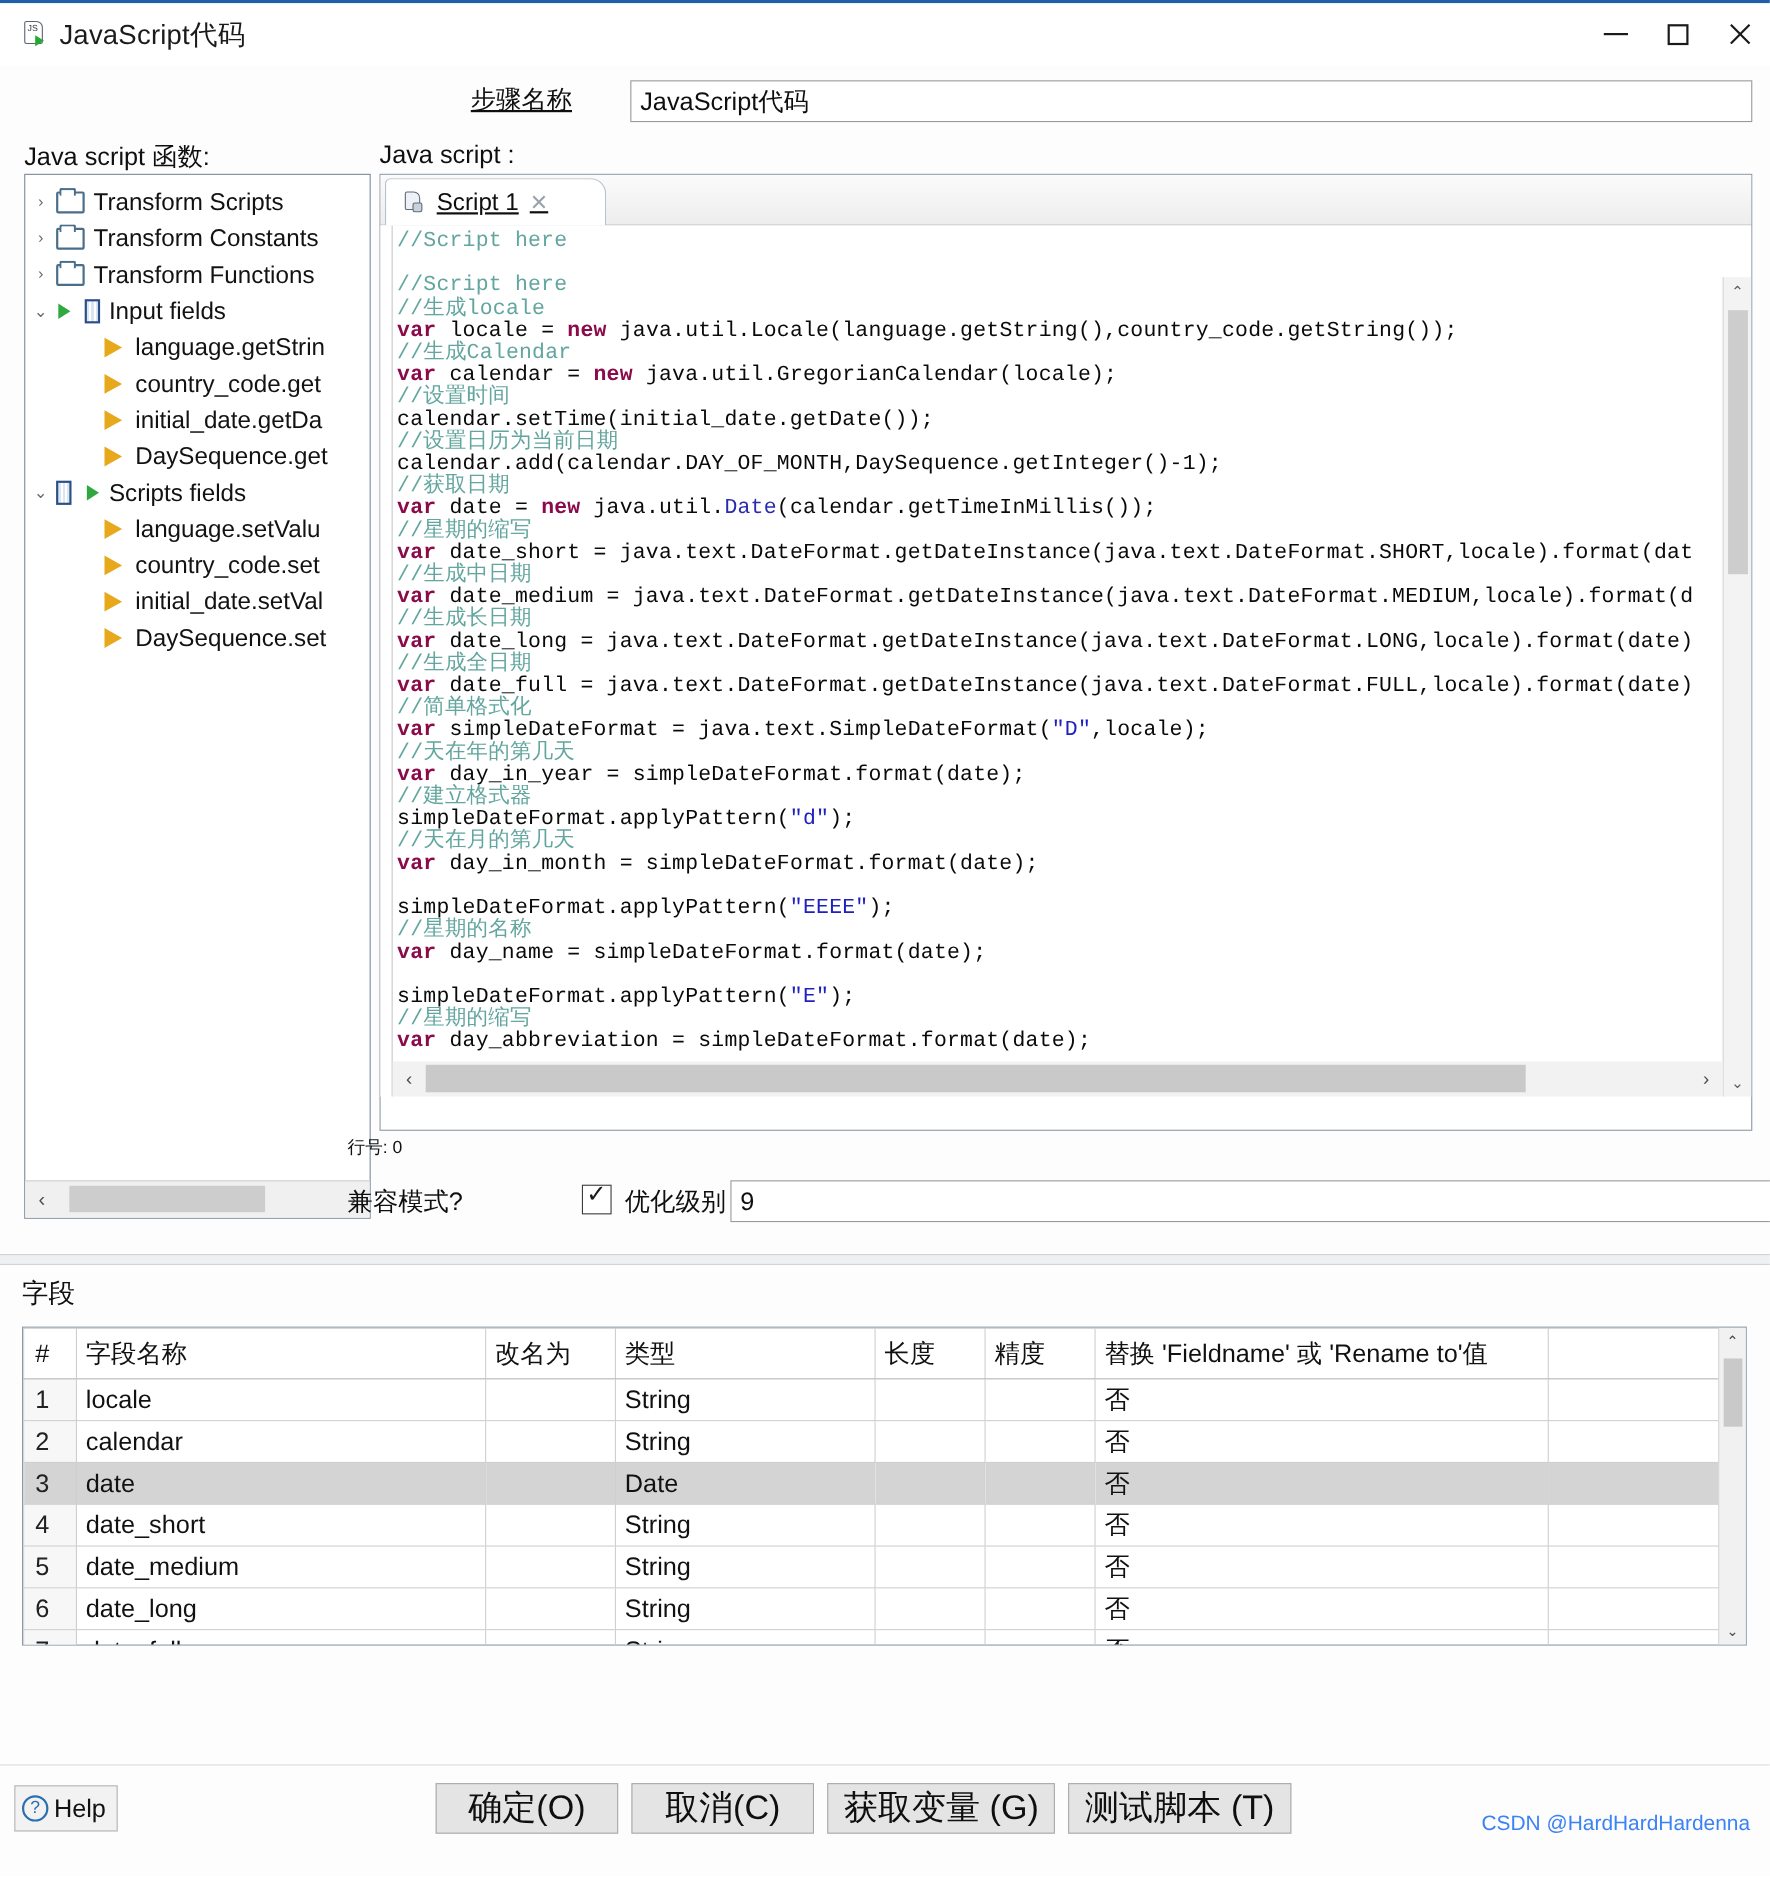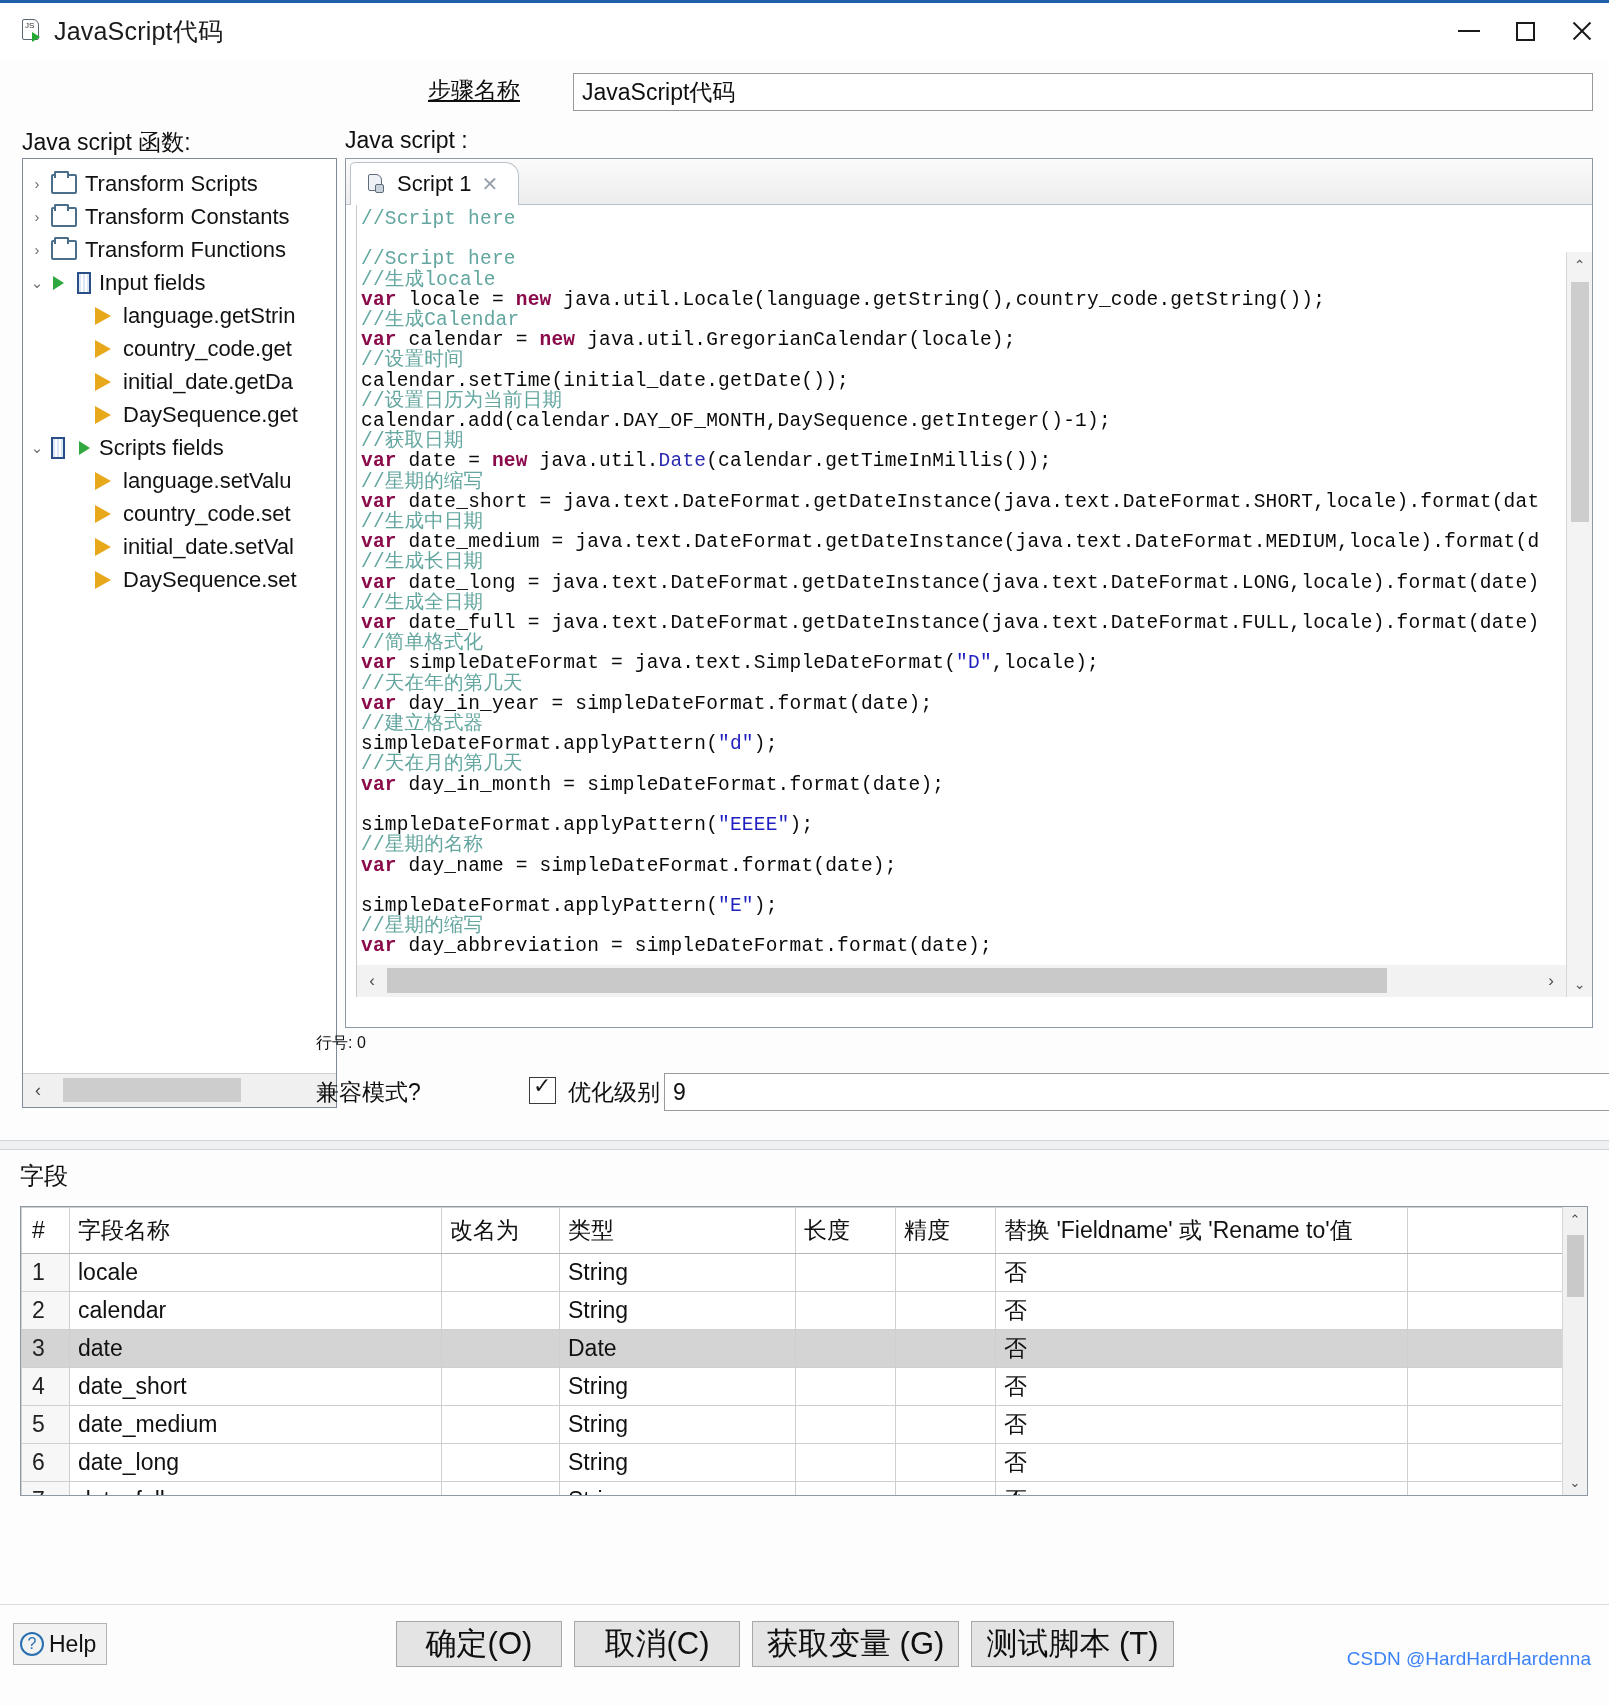--- a/index.html
+++ b/index.html
@@ -137,25 +137,25 @@
   
   .script-box {
     position: absolute; left: 345px; top: 155px; width: 1248px; height: 870px;
     border: 1px solid #8d99a6; background: #ffffff;
   }
   .tabstrip {
     height: 46px; background: linear-gradient(#fbfbfb, #ededed);
     border-bottom: 1px solid #b9c2cb; position: relative;
   }
   .tab {
-    position: absolute; left: 4px; top: 3px; height: 43px; padding: 0 20px 0 14px;
+    position: absolute; left: 4px; top: 3px; height: 43px; padding: 0 52px 0 14px;
     display: flex; align-items: center; gap: 10px;
     background: #ffffff; border: 1px solid #b9c2cb; border-bottom: none;
     border-radius: 5px 14px 0 0;
-    font-size: 22px; color: #0f0f0f;
+    font-size: 22px; color: #0f0f0f; text-decoration: underline;
   }
   .tab-icon { width: 22px; height: 24px; position: relative; }
   .tab-icon .body {
     position: absolute; left: 3px; top: 2px; width: 14px; height: 17px;
     border: 1.6px solid #5f6b78; border-radius: 2px 6px 2px 2px; background: #eef1f5;
   }
   .tab-icon .knob {
     position: absolute; left: 10px; top: 12px; width: 9px; height: 9px;
     border: 1.6px solid #5f6b78; background: #c9d2dc; border-radius: 2px;
   }

